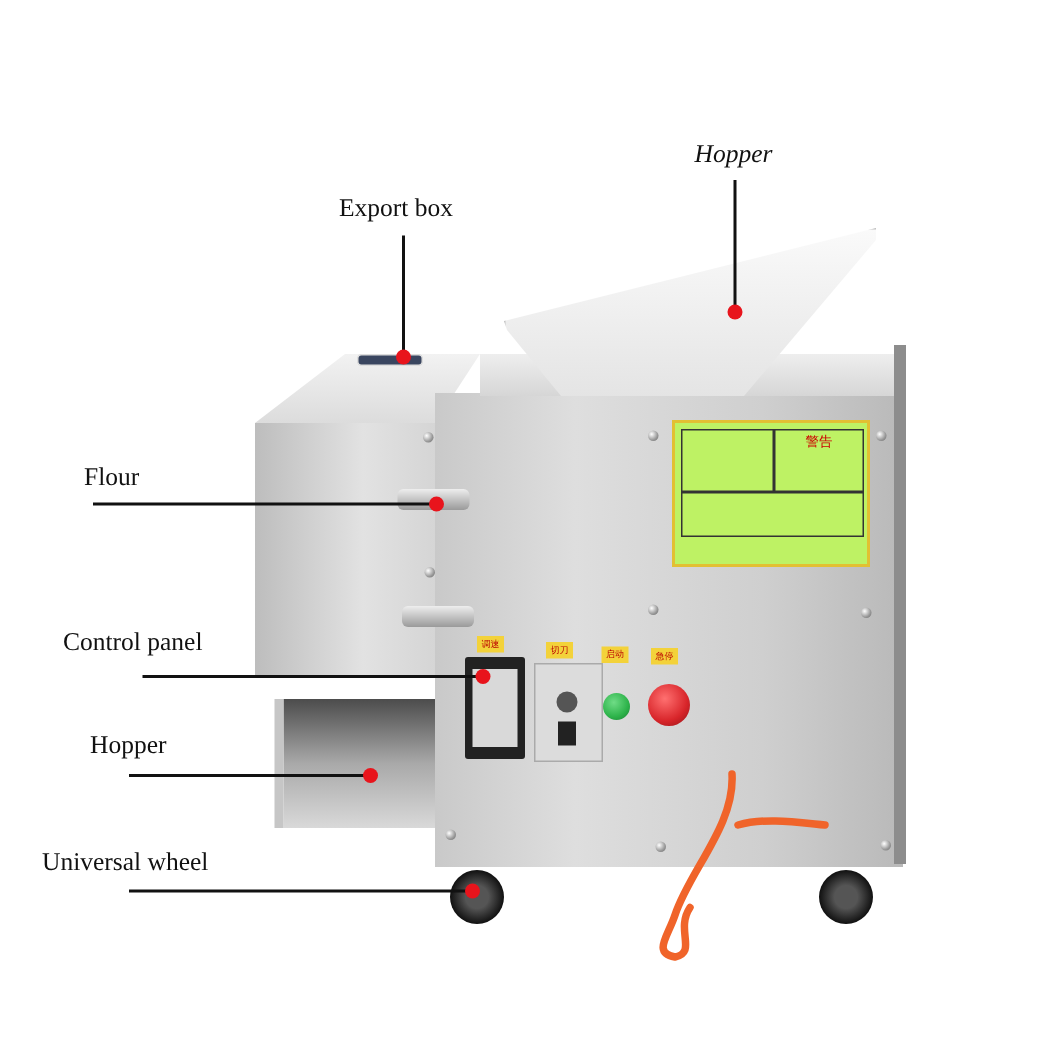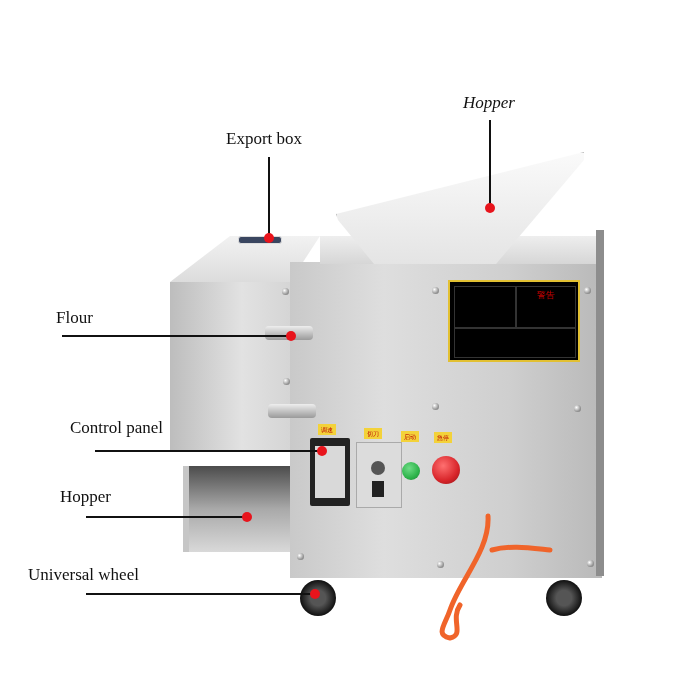--- a/index.html
+++ b/index.html
@@ -25,21 +25,21 @@
 
   <div class="abs steel" style="left:290px;top:262px;width:312px;height:316px;"></div>
   <div class="abs" style="left:320px;top:236px;width:282px;height:28px;background:linear-gradient(180deg,#eee,#d6d6d6);"></div>
   <div class="abs" style="left:596px;top:230px;width:8px;height:346px;background:#8d8d8d;"></div>
 
   <div class="abs" style="left:336px;top:152px;width:248px;height:112px;background:linear-gradient(180deg,#fafafa,#e4e4e4);clip-path:polygon(0 62px,248px 0,248px 8px,160px 112px,38px 112px,2px 68px);border:1px solid #bbb;"></div>
 
   <div class="abs" style="left:265px;top:326px;width:48px;height:14px;background:linear-gradient(180deg,#eee,#9a9a9a);border-radius:4px;"></div>
   <div class="abs" style="left:268px;top:404px;width:48px;height:14px;background:linear-gradient(180deg,#eee,#9a9a9a);border-radius:4px;"></div>
 
-  <div class="abs" style="left:448px;top:280px;width:132px;height:82px;background:#000000;border:2px solid #e2c032;box-sizing:border-box;">
+  <div class="abs" style="left:448px;top:280px;width:132px;height:98px;background:#bef264;border:2px solid #e2c032;box-sizing:border-box;">
     <div class="abs" style="left:4px;top:4px;width:60px;height:40px;border:1px solid #333;"></div>
     <div class="abs" style="left:66px;top:4px;width:58px;height:40px;border:1px solid #333;font-size:9px;color:#c00;text-align:center;line-height:16px;font-family:'DejaVu Sans',sans-serif;">警告</div>
     <div class="abs" style="left:4px;top:46px;width:120px;height:28px;border:1px solid #333;"></div>
   </div>
 
   <div class="tag" style="left:318px;top:424px;">调速</div>
   <div class="tag" style="left:364px;top:428px;">切刀</div>
   <div class="tag" style="left:401px;top:431px;">启动</div>
   <div class="tag" style="left:434px;top:432px;">急停</div>
 
@@ -76,21 +76,21 @@
 <div class="dot" style="left:269px;top:238px;"></div>
 
 <div class="label" style="left:463px;top:93px;font-style:italic;">Hopper</div>
 <div class="line" style="left:489px;top:120px;width:2px;height:88px;"></div>
 <div class="dot" style="left:490px;top:208px;"></div>
 
 <div class="label" style="left:56px;top:308px;">Flour</div>
 <div class="line" style="left:62px;top:335px;width:228px;height:2px;"></div>
 <div class="dot" style="left:291px;top:336px;"></div>
 
-<div class="label" style="left:42px;top:418px;margin-left:28px;">Control panel</div>
+<div class="label" style="left:42px;top:418px;">Control panel</div>
 <div class="line" style="left:95px;top:450px;width:227px;height:2px;"></div>
 <div class="dot" style="left:322px;top:451px;"></div>
 
 <div class="label" style="left:60px;top:487px;">Hopper</div>
 <div class="line" style="left:86px;top:516px;width:160px;height:2px;"></div>
 <div class="dot" style="left:247px;top:517px;"></div>
 
 <div class="label" style="left:28px;top:565px;">Universal wheel</div>
 <div class="line" style="left:86px;top:593px;width:228px;height:2px;"></div>
 <div class="dot" style="left:315px;top:594px;"></div>

